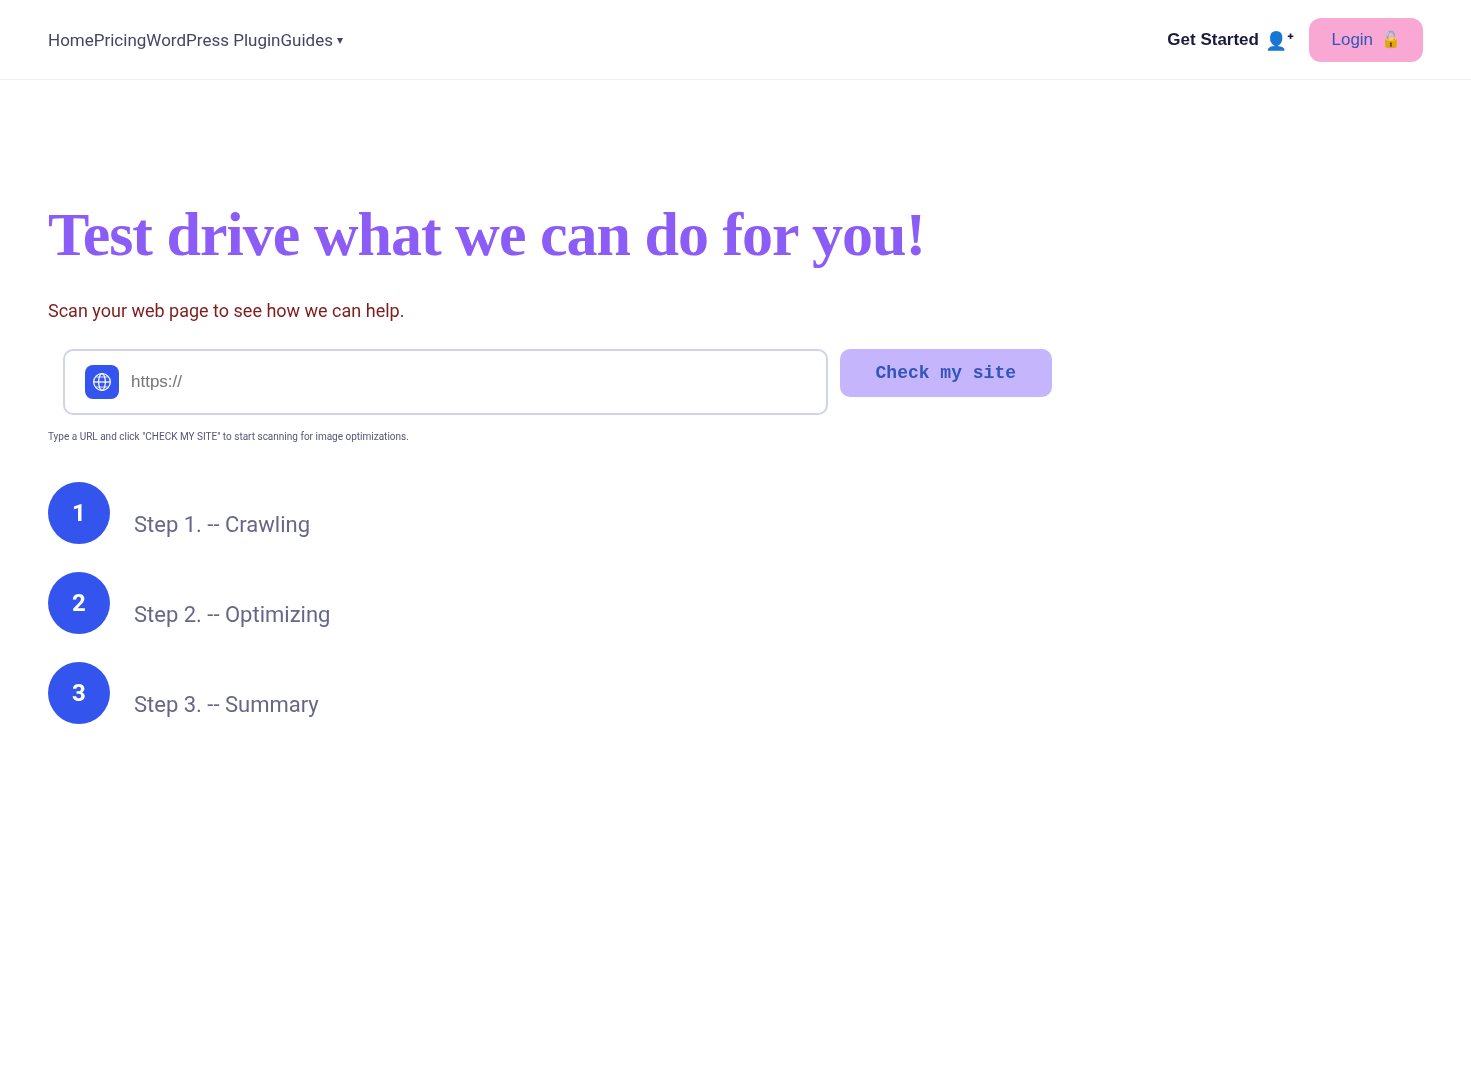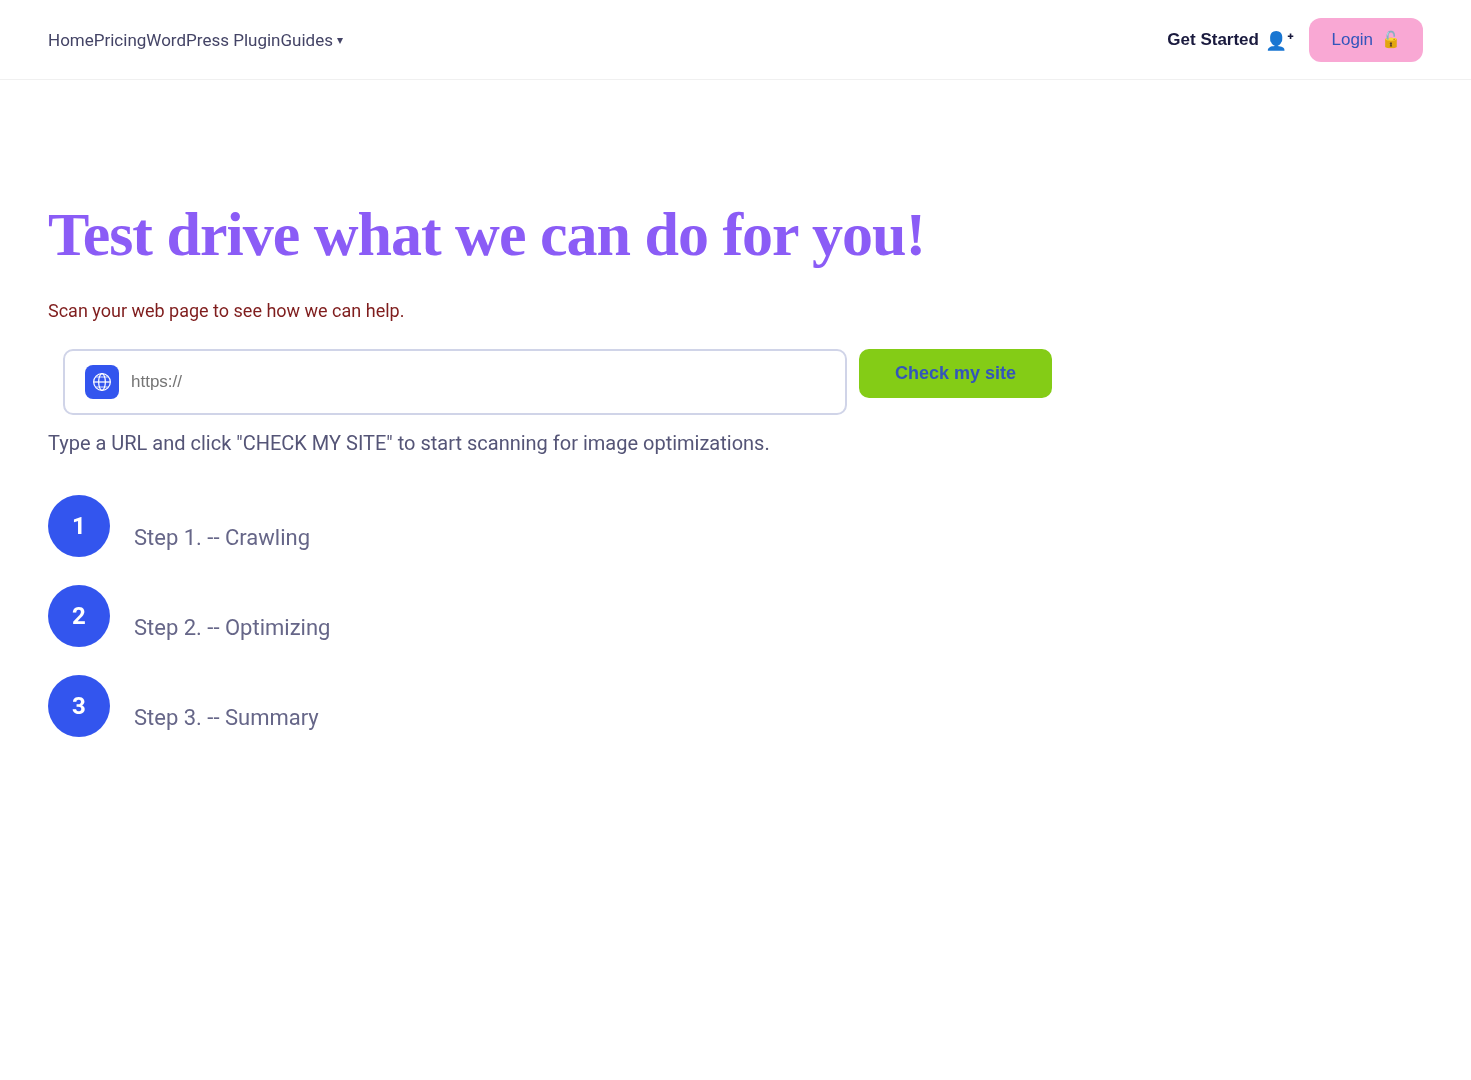--- a/index.html
+++ b/index.html
@@ -174,34 +174,35 @@
     .url-input {
       flex: 1;
       border: none;
       outline: none;
       font-size: 17px;
       color: #8888aa;
       background: transparent;
     }
 
     .check-my-site-btn {
-      background: #84cc16;
+      background: #c4b5fd;
       border: none;
       border-radius: 10px;
       padding: 14px 36px;
       font-size: 18px;
       font-weight: 600;
       color: #3355bb;
       cursor: pointer;
       margin-left: 12px;
       white-space: nowrap;
+      font-family: Liberation Mono, monospace;
     }
 
     .url-hint {
-      font-size: 20px;
+      font-size: 10px;
       color: #555577;
       margin-bottom: 40px;
     }
 
     
     .steps-container {
       display: flex;
       flex-direction: column;
       gap: 28px;
       margin-top: 24px;

